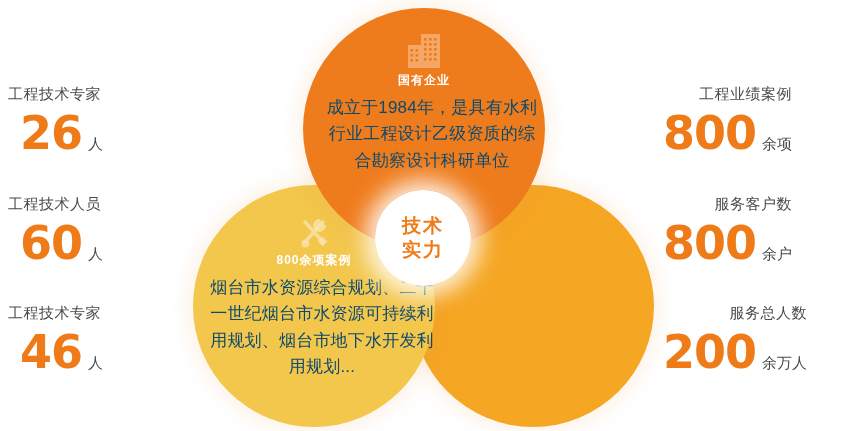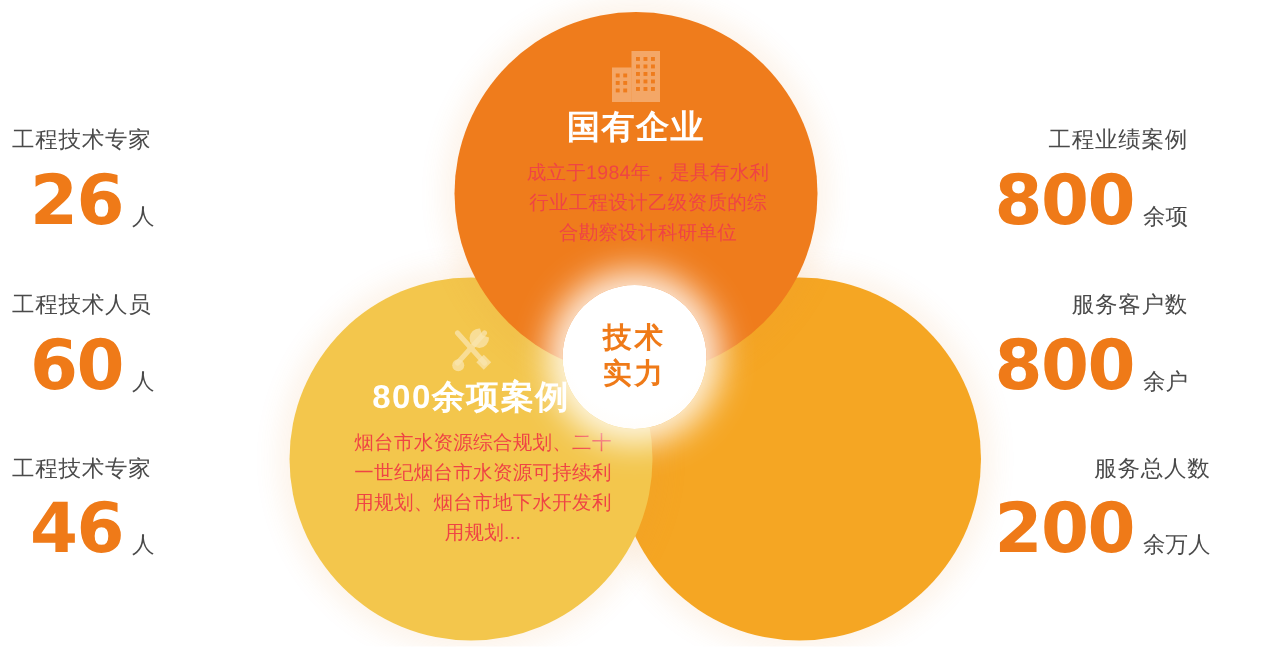--- a/index.html
+++ b/index.html
@@ -78,25 +78,25 @@
   }
 
   .circle-content{
     position:absolute;z-index:8;width:242px;
     text-align:center;color:#ffffff;
   }
   .ic{
     display:block;margin:0 auto;opacity:.55;
   }
   .c-title{
-    font-weight:bold;font-size:22px;color:#ffffff;
+    font-weight:bold;font-size:12px;color:#ffffff;
     letter-spacing:1px;line-height:1;
   }
   .c-body{
-    font-size:13px;line-height:1.55;color:#ef4444;
+    font-size:17px;line-height:1.55;color:#0c4a6e;
     margin-top:9px;white-space:pre-line;letter-spacing:.2px;margin-left:16px;
   }
 
   .ct-top{left:122px;top:30px;}
   .ct-left{left:12px;top:212px;}
   .ct-right{left:231px;top:212px;}
 
   .center-circle{
     position:absolute;z-index:10;
     width:96px;height:96px;border-radius:50%;

